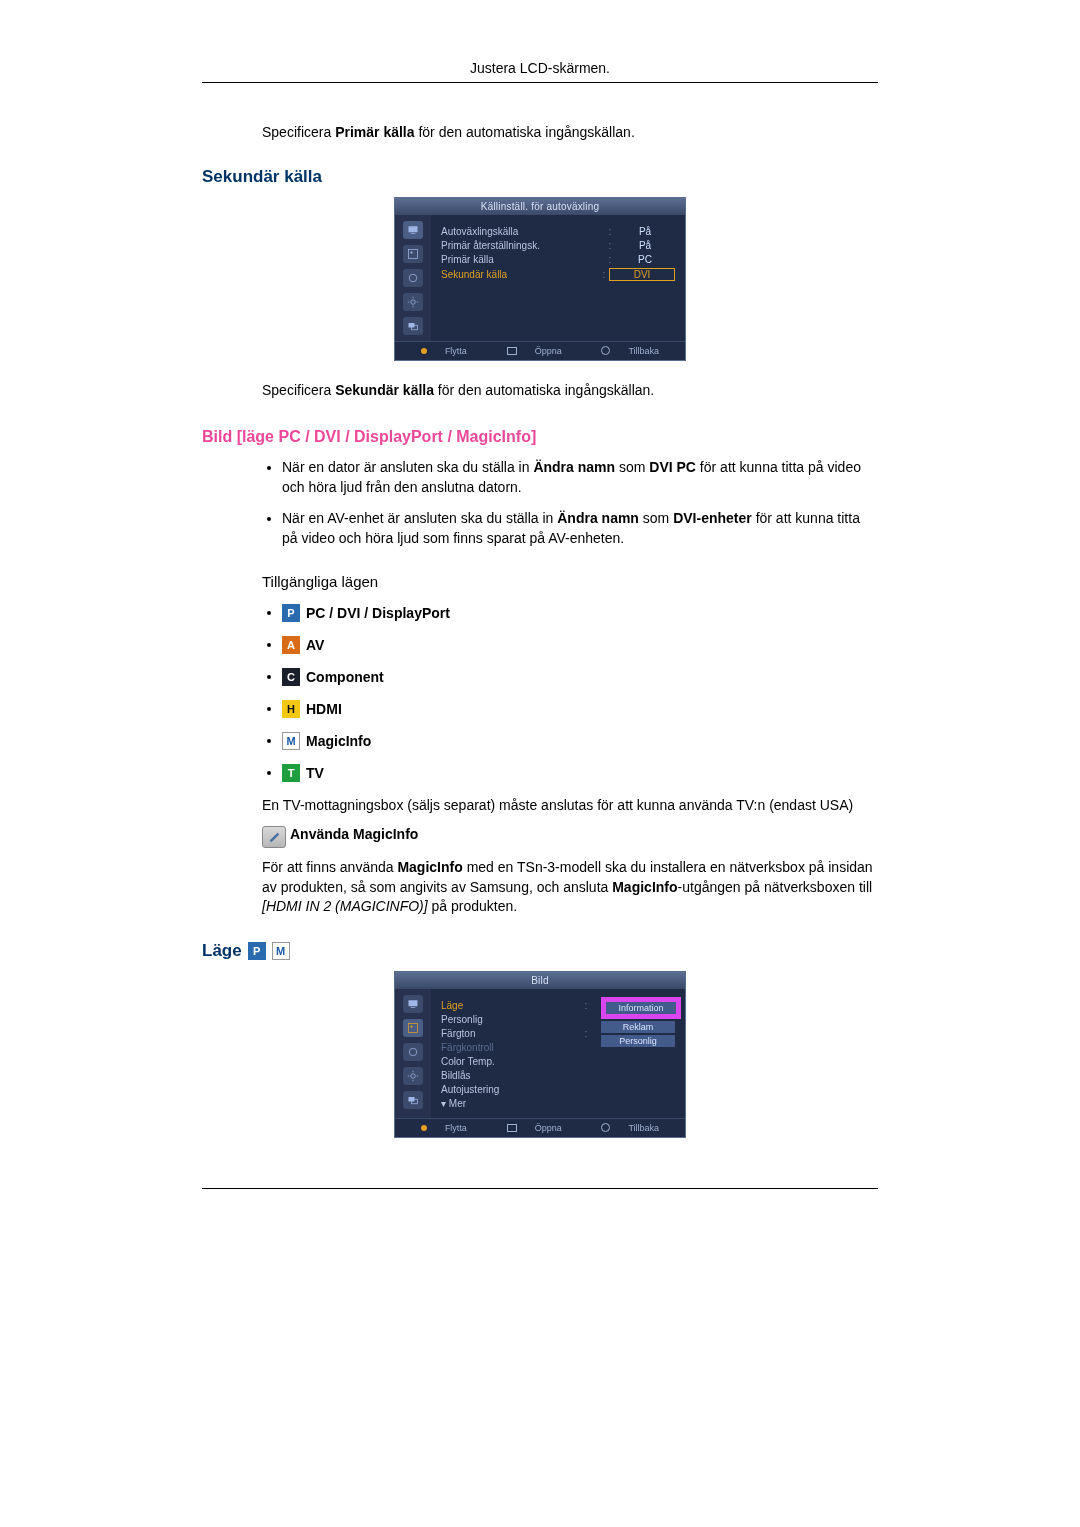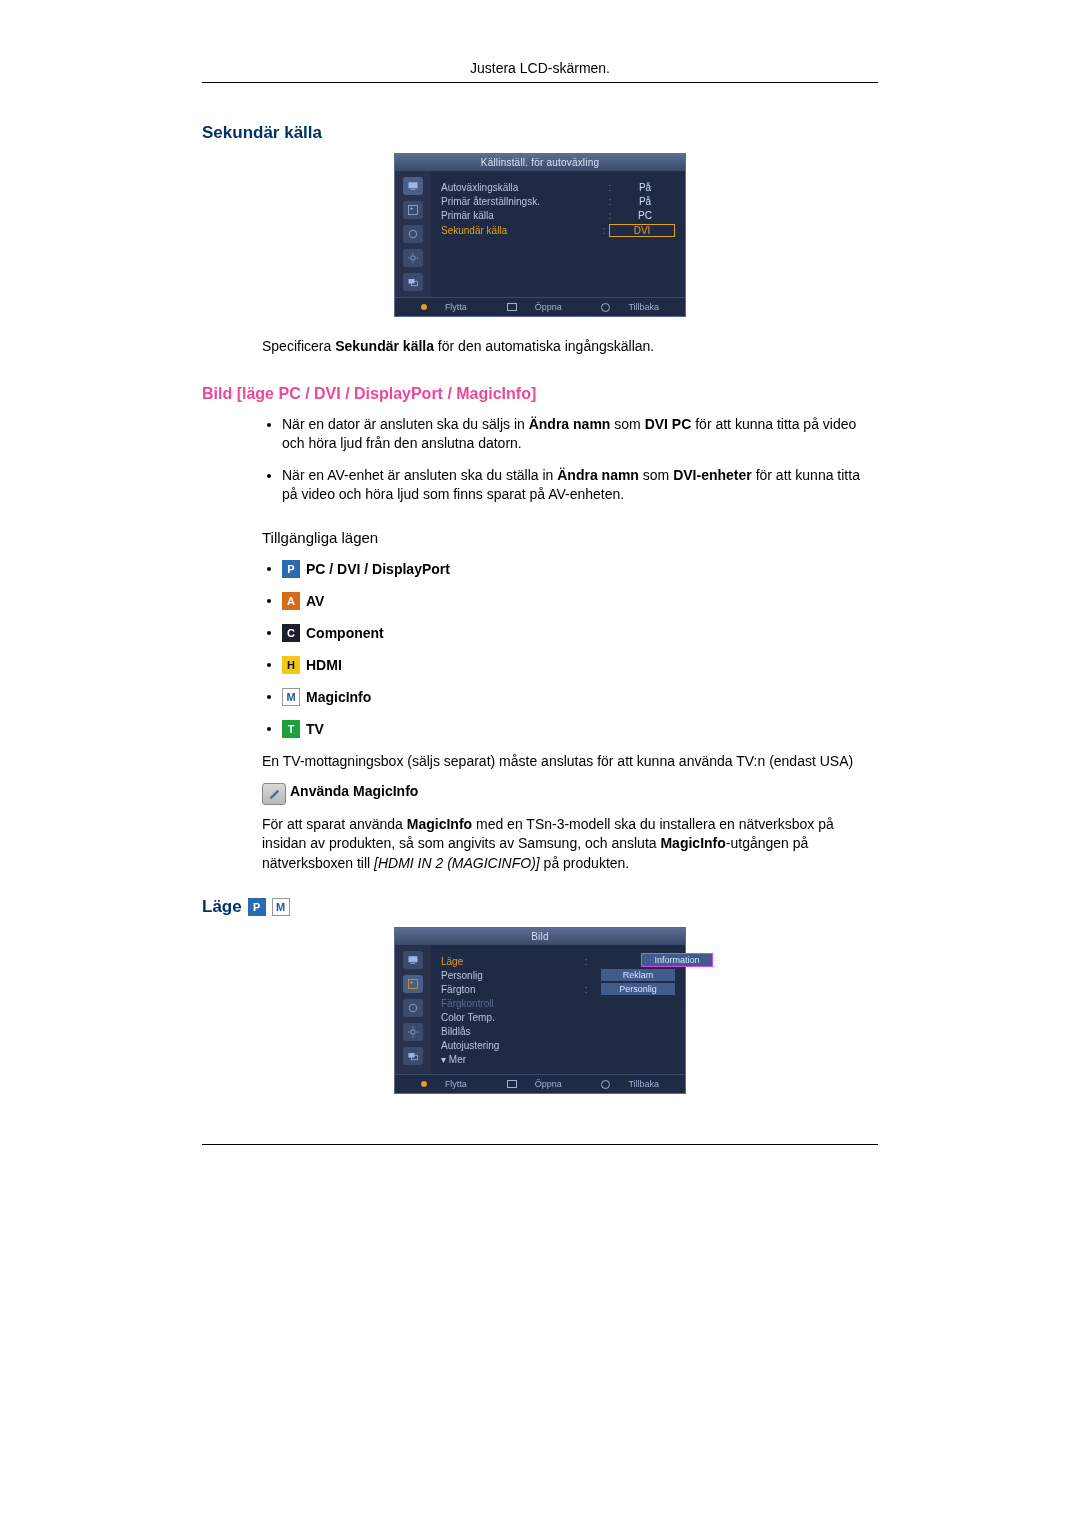--- a/index.html
+++ b/index.html
@@ -169,39 +169,44 @@
   .sq { width:8px;height:6px;border:1px solid #9fb0d1;display:inline-block;}
   .cir { width:7px;height:7px;border:1px solid #9fb0d1;border-radius:50%;display:inline-block;}
   .osd2 .osd-val-box {
     background:#425b8a;
     color:#d8e3ff;
     padding:1px 4px;
     min-width:62px;
     text-align:center;
     font-size:9px;
   }
-  .osd2 .osd-val-box.sel { border:1px solid #d946ef;margin-left:40px; }
+  .osd2 .osd-val-box.sel { border:5px solid #d946ef; }
   .lage-title {
     display:inline-flex;
     align-items:center;
     gap:6px;
   }
   .footer-line {
     border-top:1px solid #000;
     margin-top:50px;
   }
   b { font-weight: bold; }
   i { font-style: italic; }
 </style>
 </head>
 <body>
 
 <div class="page">
   <div class="header-title">Justera LCD-skärmen.</div>
 
+  <div class="content-indent">
+    <p>
+      <span>Specificera </span><b>Primär källa</b><span>  för den automatiska ingångskällan.</span>
+    </p>
+  </div>
 
   <div class="h1">Sekundär källa</div>
 
   <div class="osd">
     <div class="osd-header">Källinställ. för autoväxling</div>
     <div class="osd-body">
       <div class="osd-side">
         <div class="sicon sel">
             <svg viewBox="0 0 16 16">
               <rect x="2" y="3" width="12" height="8" fill="#9fb7e6"></rect>
@@ -276,21 +281,21 @@
     <p>
       <span>Specificera </span><b>Sekundär källa</b><span>  för den automatiska ingångskällan.</span>
     </p>
   </div>
 
   <div class="h2">Bild [läge PC / DVI / DisplayPort / MagicInfo]</div>
 
   <div class="content-indent">
     <ul class="outer">
       <li>
-        <span>När en dator är ansluten ska du säljs in </span><b>Ändra namn</b><span> som </span><b>DVI PC</b><span> för att kunna titta på video och höra ljud från den anslutna datorn.</span>
+        <span>När en dator är ansluten ska du ställa in </span><b>Ändra namn</b><span> som </span><b>DVI PC</b><span> för att kunna titta på video och höra ljud från den anslutna datorn.</span>
       </li>
       <li>
         <span>När en AV-enhet är ansluten ska du ställa in </span><b>Ändra namn</b><span> som </span><b>DVI-enheter</b><span> för att kunna titta på video och höra ljud som finns sparat på AV-enheten.</span>
       </li>
     </ul>
 
     <div class="h3">Tillgängliga lägen</div>
 
     <ul class="modes">
       <li><span class="mode-row">
@@ -322,21 +327,21 @@
     <p>En TV-mottagningsbox (säljs separat) måste anslutas för att kunna använda TV:n (endast USA)</p>
 
     <p style="margin-top:4px;">
       <span class="note-icon">
           <svg viewBox="0 0 16 16">
             <path d="M3 12 L12 3 L14 5 L5 14 Z" fill="#4b6fa5"></path>
           </svg>
         </span><b>Använda MagicInfo</b>
     </p>
     <p>
-      <span>För att sparat använda </span><b>MagicInfo</b><span> med en TSn-3-modell ska du installera en nätverksbox på insidan av produkten, så som angivits av Samsung, och ansluta </span><b>MagicInfo</b><span>-utgången på nätverksboxen till </span><i>[HDMI IN 2 (MAGICINFO)]</i><span> på produkten.</span>
+      <span>För att finns använda </span><b>MagicInfo</b><span> med en TSn-3-modell ska du installera en nätverksbox på insidan av produkten, så som angivits av Samsung, och ansluta </span><b>MagicInfo</b><span>-utgången på nätverksboxen till </span><i>[HDMI IN 2 (MAGICINFO)]</i><span> på produkten.</span>
     </p>
   </div>
 
   <div class="h1">
     <span class="lage-title">
       <span>Läge</span>
       <span class="mode-badge badge-P">P</span>
       <span class="mode-badge badge-M">M</span>
     </span>
   </div>

